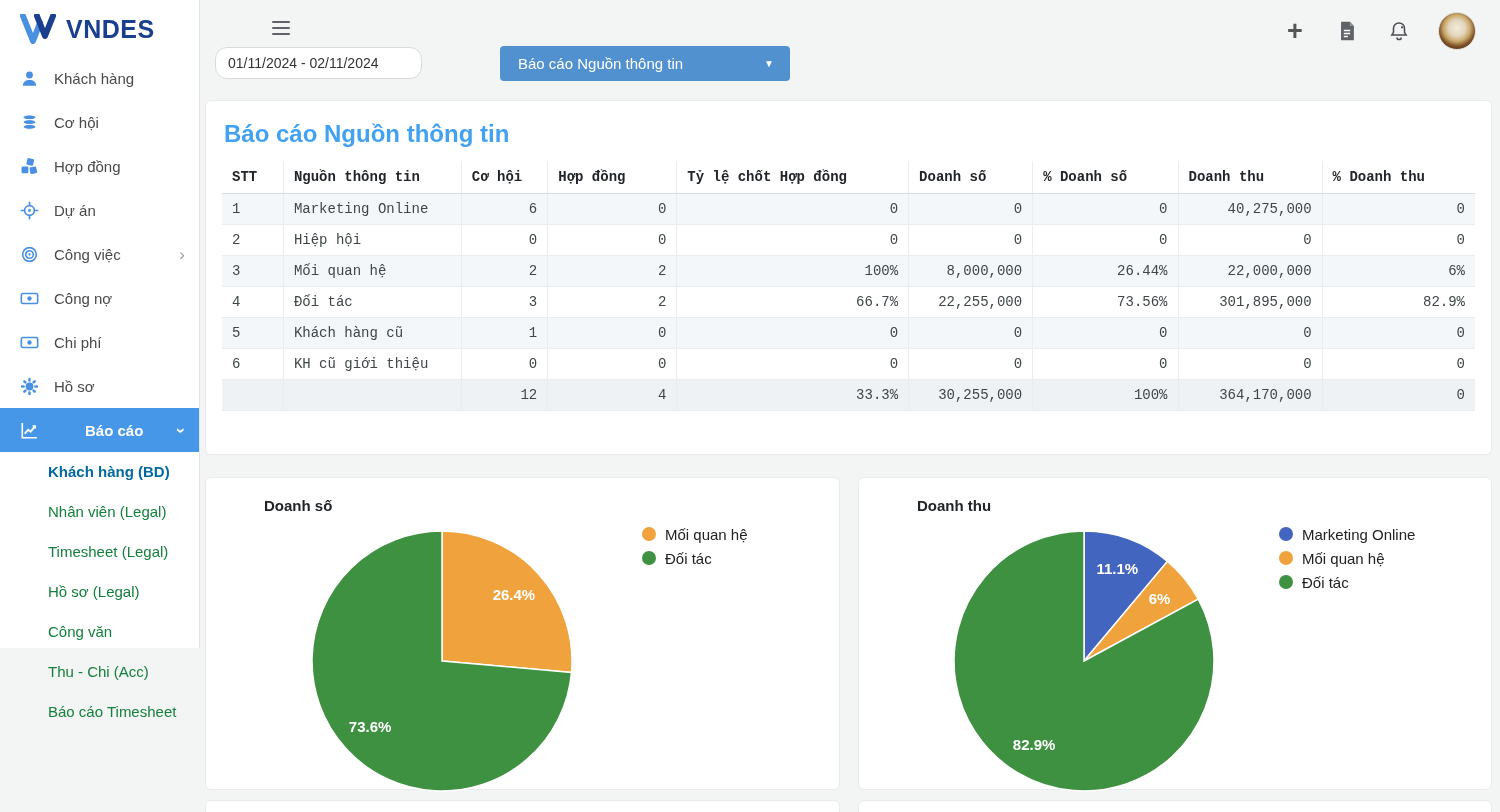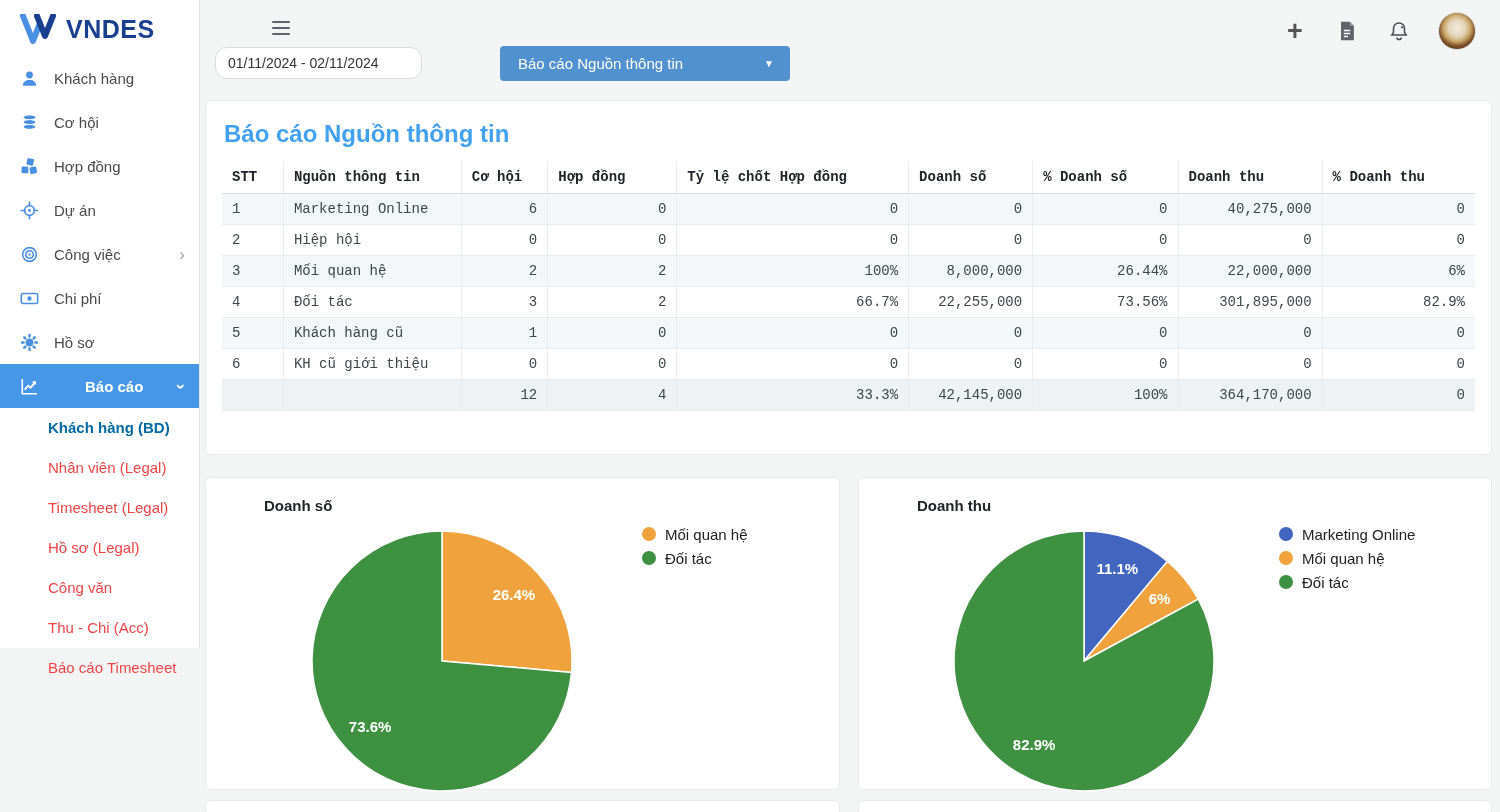--- a/index.html
+++ b/index.html
@@ -22,21 +22,21 @@
   .brand-name { font-size:25px; font-weight:bold; color:#1b3f8f; letter-spacing:.5px; }
   .menu { margin-top:2px; }
   .sidebar-item { display:flex; align-items:center; height:44px; padding:0 14px 0 20px; font-size:15px; color:#4a4a4a; cursor:pointer; }
   .sidebar-item .ic { width:19px; height:19px; margin-right:15px; color:#4a90e2; flex:none; }
   .sidebar-item .ic svg { width:100%; height:100%; display:block; }
   .sidebar-item .chev { margin-left:auto; color:#9aa0a6; font-size:17px; line-height:1; }
   .chev.down { display:inline-block; transform:rotate(90deg); }
   .sidebar-item.active { background:#4797e8; color:#fff; font-weight:bold;gap:31px; }
   .sidebar-item.active .ic { color:#fff; }
   .sidebar-item.active .chev { color:#fff; }
-  .submenu-item { height:40px; line-height:40px; padding-left:48px; font-size:15px; color:#ef4444; cursor:pointer; white-space:nowrap; }
+  .submenu-item { height:40px; line-height:40px; padding-left:48px; font-size:15px; color:#15803d; cursor:pointer; white-space:nowrap; }
   .submenu-item.active { color:#0369a1; font-weight:bold; }
 
   
   .hamburger { position:absolute; left:272px; top:21px; width:18px; cursor:pointer; }
   .hamburger span { display:block; height:2px; background:#5f6368; margin-bottom:4px; border-radius:1px; }
   .date-input {
     position:absolute; left:215px; top:47px; width:207px; height:32px;
     background:#fff; border:1px solid #d8dbde; border-radius:12px;
     font-family:inherit; font-size:14px; color:#333; padding:0 12px;
   }
@@ -141,20 +141,29 @@
       <div class="sidebar-item">
         <span class="ic">
           <svg viewBox="0 0 20 20" fill="none" stroke="currentColor" stroke-width="1.7">
             <circle cx="10" cy="10" r="7.2"></circle>
             <circle cx="10" cy="10" r="4"></circle>
             <circle cx="10" cy="10" r="1.2" fill="currentColor" stroke="none"></circle>
           </svg>
         </span>
         <span>Công việc</span>
         <span class="chev">›</span>
+      </div>
+      <div class="sidebar-item">
+        <span class="ic">
+          <svg viewBox="0 0 20 20" fill="none" stroke="currentColor" stroke-width="1.7">
+            <rect x="1.4" y="4.8" width="17.2" height="10.4" rx="1.6"></rect>
+            <circle cx="10" cy="10" r="2.3" fill="currentColor" stroke="none"></circle>
+          </svg>
+        </span>
+        <span>Công nợ</span>
       </div>
       <div class="sidebar-item">
         <span class="ic">
           <svg viewBox="0 0 20 20" fill="none" stroke="currentColor" stroke-width="1.7">
             <rect x="1.4" y="4.8" width="17.2" height="10.4" rx="1.6"></rect>
             <circle cx="10" cy="10" r="2.3" fill="currentColor" stroke="none"></circle>
           </svg>
         </span>
         <span>Chi phí</span>
       </div>
@@ -313,21 +322,21 @@
           <td class="num">0</td>
           <td class="num">0</td>
           <td class="num">0</td>
         </tr>
         <tr class="total">
           <td></td>
           <td></td>
           <td class="num">12</td>
           <td class="num">4</td>
           <td class="num">33.3%</td>
-          <td class="num">42,145,000</td>
+          <td class="num">30,255,000</td>
           <td class="num">100%</td>
           <td class="num">364,170,000</td>
           <td class="num">0</td>
         </tr>
       </tbody>
     </table>
 </section>
 
 <section class="card chart-card-left">
   <div class="chart-title">Doanh số</div>

